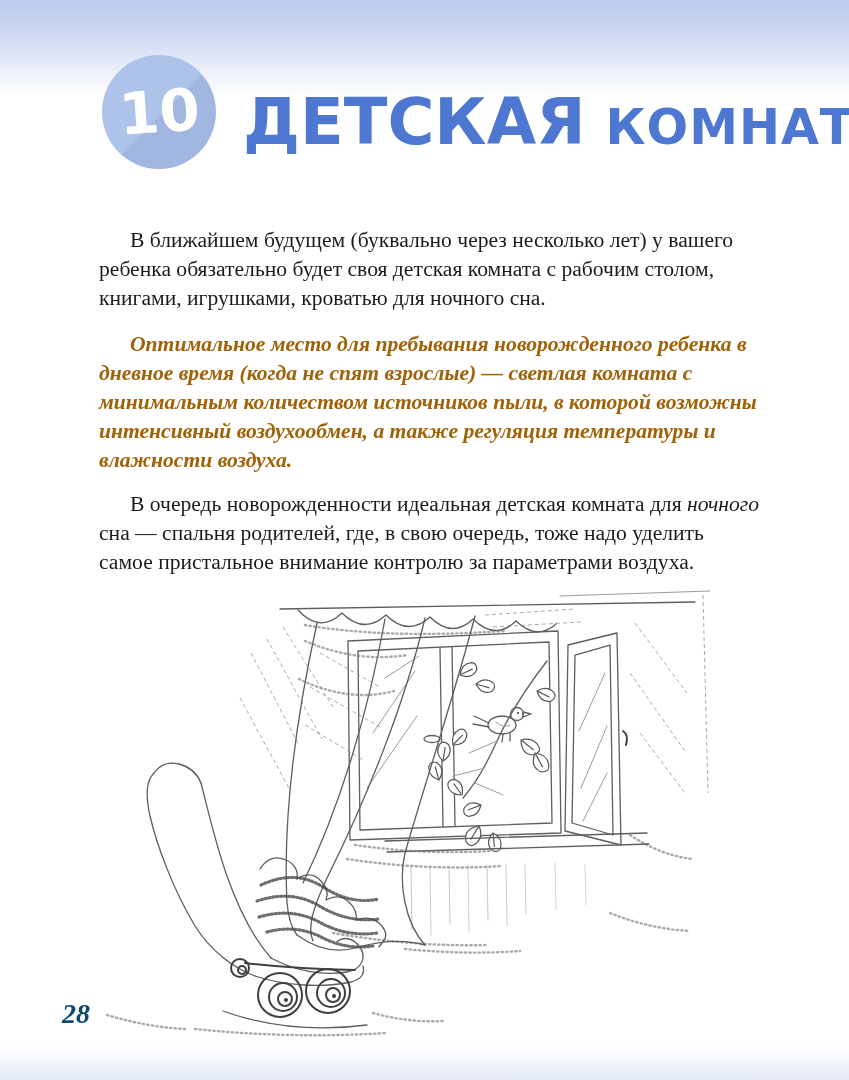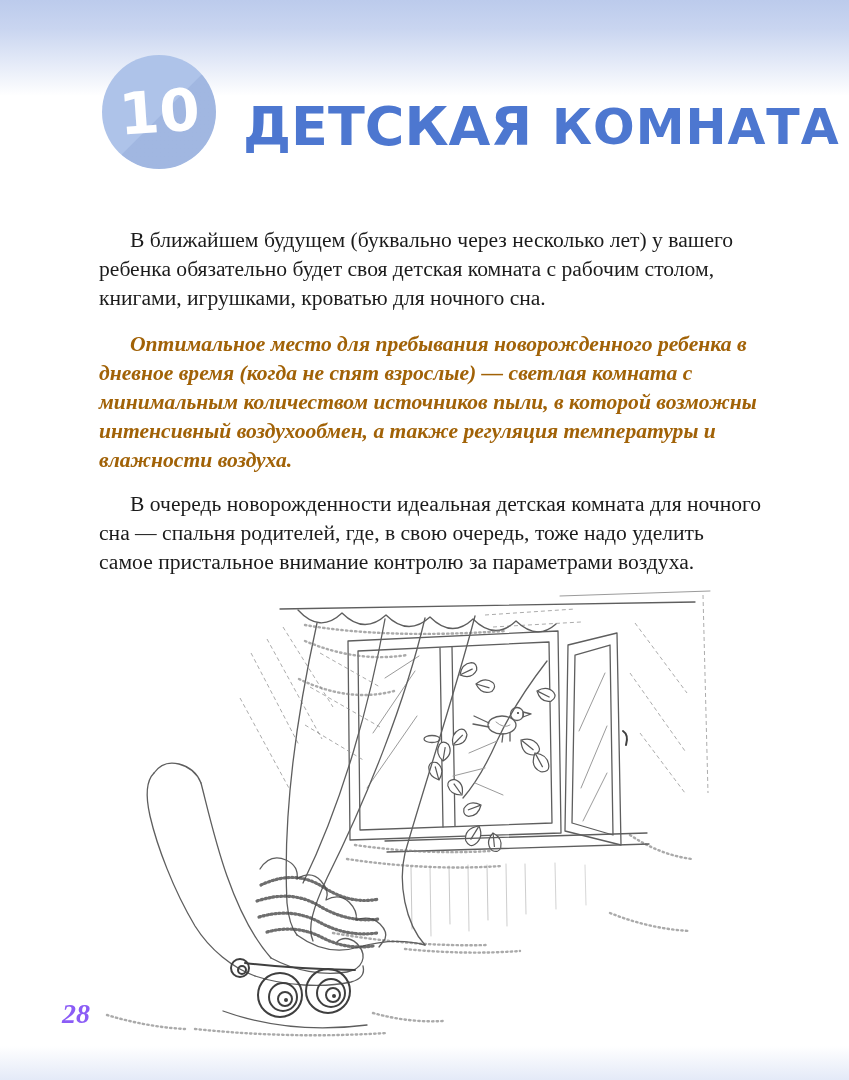--- a/index.html
+++ b/index.html
@@ -30,38 +30,38 @@
     position:relative; z-index:1; color:#ffffff;
     font-family:"DejaVu Sans", sans-serif; font-weight:bold;
     font-size:58px; line-height:1; transform:rotate(-4deg);
   }
   .title{
     position:absolute; left:243px; top:72px; height:80px;
     display:flex; align-items:flex-end; gap:20px;
     color:#4d77d0; font-family:"DejaVu Sans", sans-serif; font-weight:bold;
     white-space:nowrap;
   }
-  .title .w1{font-size:54px; line-height:.92; letter-spacing:0px;}
+  .title .w1{font-size:64px; line-height:.92; letter-spacing:0px;}
   .title .w2{font-size:49px; line-height:.95; letter-spacing:1px;}
   
   .content{
     position:absolute; left:99px; top:226px; width:664px;
     font-size:21.6px; line-height:29px; text-align:left;
   }
   .content p{margin:0 0 17px 0; text-indent:31px;}
   .content p.q{margin-bottom:17px;}
   .content p.highlight{
     font-weight:bold; font-style:italic; margin-bottom:15px; color:#a16207;
   }
-  .content .em{}
+  .content .em{font-style:italic;}
   
   .pagenum{
     position:absolute; left:62px; top:998px;
     font-family:"Liberation Serif", serif; font-style:italic; font-weight:bold;
-    font-size:28px; color:#8b5cf6;
+    font-size:28px; color:#0c4a6e;
   }
   
   .illustration{position:absolute; left:55px; top:583px; width:670px; height:465px;}
   .sk  {stroke:#5e5e5e; fill:none; stroke-width:1.3; stroke-linecap:round; stroke-linejoin:round;}
   .skl {stroke:#9b9b9b; fill:none; stroke-width:1; stroke-linecap:round;}
   .hatch{stroke:#8f8f8f; fill:none; stroke-width:1; stroke-dasharray:4 3; opacity:.75;}
   .stip {stroke:#7c7c7c; fill:none; stroke-width:2.4; stroke-dasharray:1.4 3.2; opacity:.65; stroke-linecap:round;}
   .stipd{stroke:#4a4a4a; fill:none; stroke-width:3.2; stroke-dasharray:1.4 2.6; opacity:.8; stroke-linecap:round;}
   .dark {stroke:#3f3f3f; fill:none; stroke-width:2; stroke-linecap:round;}
   .leaf path{stroke:#575757; fill:#ffffff; stroke-width:1.2;}

